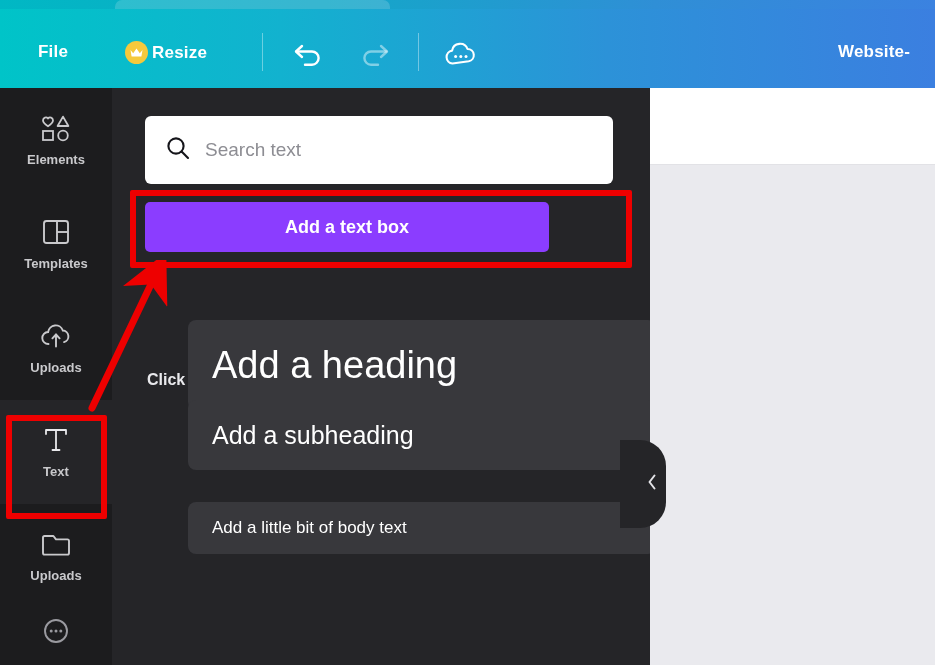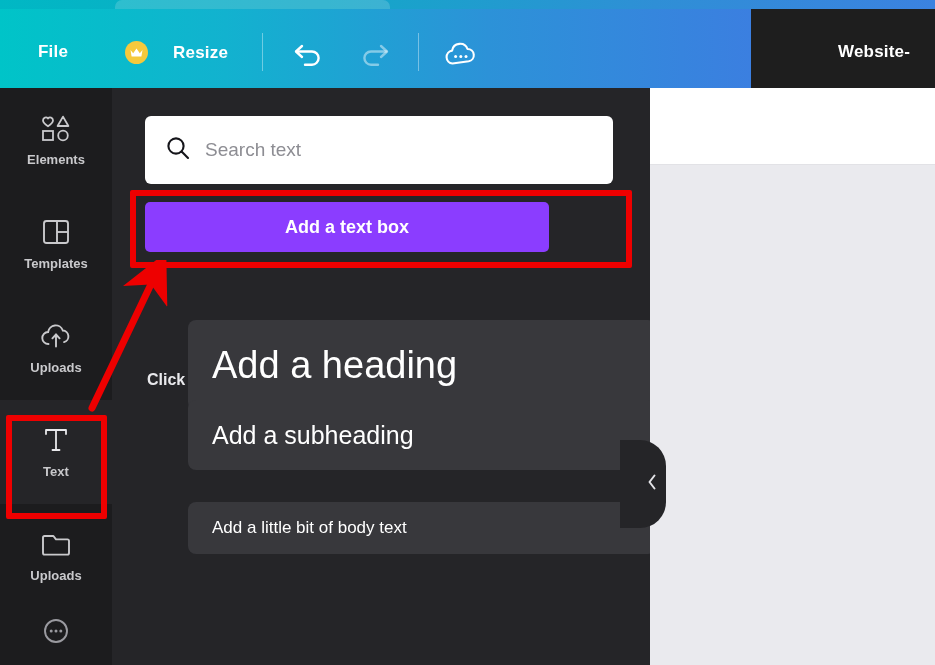--- a/index.html
+++ b/index.html
@@ -8,26 +8,26 @@
 
   #app{ position:relative; width:935px; height:665px; }
 
   
   .tabstrip{ position:absolute; left:0; top:0; width:935px; height:9px;
     background:linear-gradient(90deg,#00b8c4 0%,#13a8c8 35%,#2f8fd6 70%,#3b82e0 100%); }
   .tabghost{ position:absolute; left:115px; top:0; width:275px; height:9px;
     background:rgba(255,255,255,0.16); border-radius:7px 7px 0 0; }
 
   
-  .header{ position:absolute; left:0; top:9px; width:751px; height:79px;
+  .header{ position:absolute; left:0; top:9px; width:935px; height:79px;
     background:linear-gradient(90deg,#00c4c8 0%,#12b2cf 30%,#2c92d8 65%,#3b7fe0 100%);
     display:flex; align-items:center; }
   .hdr-item{ color:#ffffff; font-size:17px; font-weight:bold; letter-spacing:.2px; }
   .file-btn{ position:absolute; left:38px; top:33px; }
-  .resize-btn{ position:absolute; left:125px; top:32px; display:flex; align-items:center; gap:25px; }
+  .resize-btn{ position:absolute; left:125px; top:32px; display:flex; align-items:center; gap:4px; }
   .crown{ width:23px; height:23px; border-radius:50%; background:#f5c93c;
     display:flex; align-items:center; justify-content:center; }
   .crown svg{ display:block; }
   .divider{ position:absolute; top:24px; width:1px; height:38px; background:rgba(255,255,255,0.38); }
   .div1{ left:262px; }
   .div2{ left:418px; }
   .icon-btn{ position:absolute; top:24px; width:42px; height:40px;
     display:flex; align-items:center; justify-content:center; }
   .undo-btn{ left:288px; }
   .redo-btn{ left:353px; }

